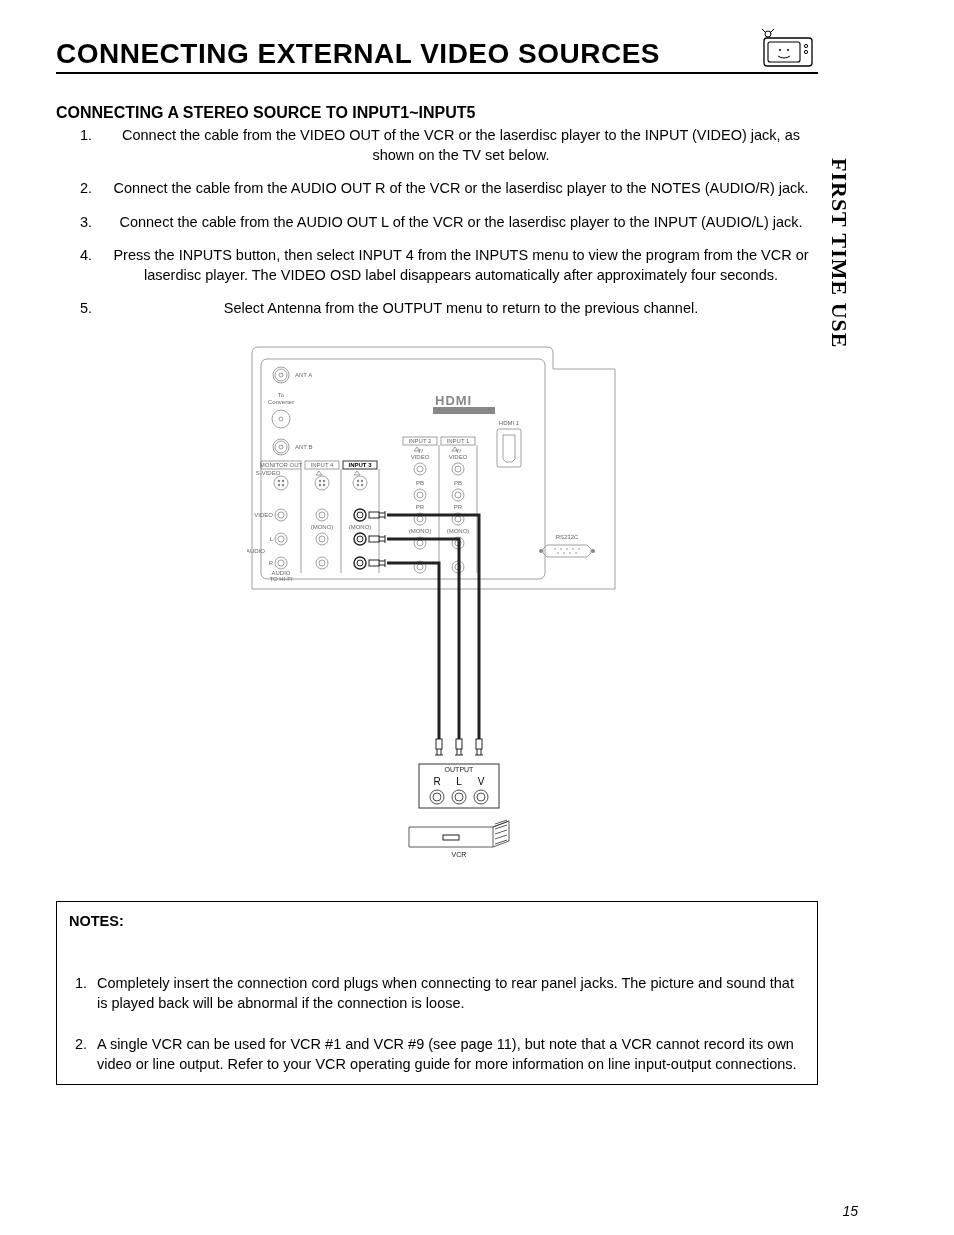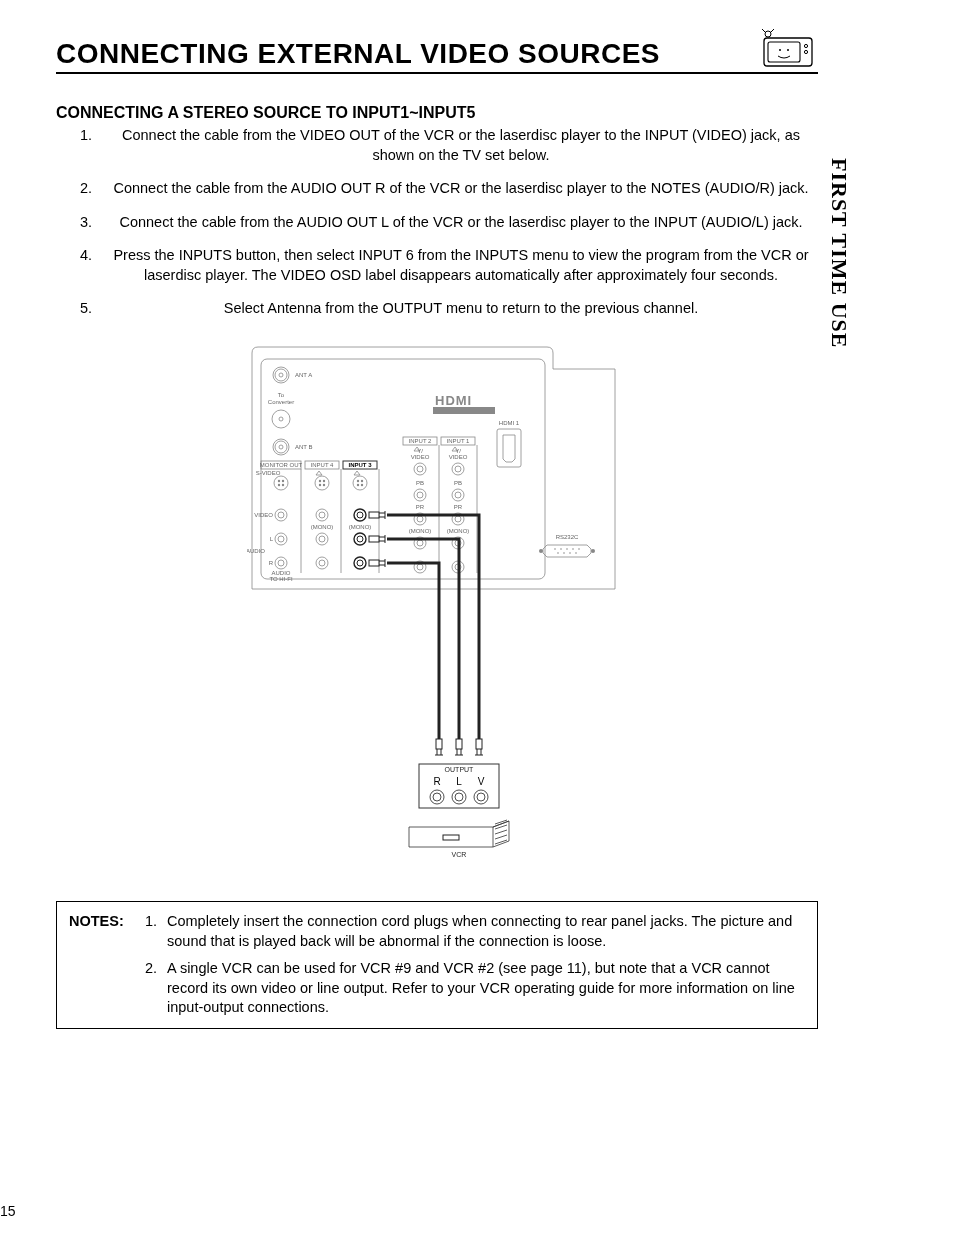--- a/index.html
+++ b/index.html
@@ -68,42 +68,43 @@
     display: inline-block;
   }
   .notes-box {
     border: 1px solid #000;
     padding: 10px 12px 10px 12px;
     font-size: 14.5px;
     line-height: 1.35;
   }
   .notes-row {
     display: flex;
-    gap: 8px;
+    flex-direction: column;
   }
   .notes-label {
     font-weight: bold;
     flex: 0 0 62px;
   }
   .notes-ol {
     margin: 0;
     padding-left: 22px;
   }
   .notes-ol li {
-    margin-bottom: 8px;
+    margin-bottom: 22px;
     padding-left: 6px;
   }
   .notes-ol li:last-child { margin-bottom: 0; }
   .page-num {
     position: absolute;
     bottom: 16px;
     left: 0;
     width: 100%;
-    text-align: left;
+    text-align: right;
     font-size: 14px;
+    font-style: italic;
   }
 
   
   .d-text { font-size: 6px; fill: #666; font-family: Arial, sans-serif; }
   .d-text-mid { text-anchor: middle; }
   .d-text-end { text-anchor: end; }
   .d-line { stroke: #888; stroke-width: 0.8; fill: none; }
   .d-line-dark { stroke: #333; stroke-width: 0.8; fill: none; }
   .d-thick { stroke: #222; stroke-width: 3; fill: none; }
   .d-box { fill: none; stroke: #888; stroke-width: 0.8; }
@@ -134,21 +135,21 @@
   </div>
 
   <div class="side-tab">FIRST TIME USE</div>
 
   <div class="subhead">CONNECTING A STEREO SOURCE TO INPUT1~INPUT5</div>
 
   <ol class="steps">
     <li>Connect the cable from the VIDEO OUT of the VCR or the laserdisc player to the INPUT (VIDEO) jack, as shown on the TV set below.</li>
     <li>Connect the cable from the AUDIO OUT R of the VCR or the laserdisc player to the NOTES (AUDIO/R) jack.</li>
     <li>Connect the cable from the AUDIO OUT L of the VCR or the laserdisc player to the INPUT (AUDIO/L) jack.</li>
-    <li>Press the INPUTS button, then select INPUT 6 from the INPUTS menu to view the program from the VCR or laserdisc player. The VIDEO OSD label disappears automatically after approximately four seconds.</li>
+    <li>Press the INPUTS button, then select INPUT 4 from the INPUTS menu to view the program from the VCR or laserdisc player. The VIDEO OSD label disappears automatically after approximately four seconds.</li>
     <li>Select Antenna from the OUTPUT menu to return to the previous channel.</li>
   </ol>
 
   <div class="diagram-wrap">
     <svg class="diagram" width="380" height="530" viewBox="0 0 380 530">
 
       <path class="d-line" d="M5 14 Q5 8 11 8 L300 8 Q306 8 306 14 L306 30 L368 30 L368 250 L5 250 Z"></path>
 
       <rect class="d-line" x="14" y="20" width="284" height="220" rx="6"></rect>
 
@@ -413,19 +414,19 @@
       </g>
       <text class="d-text d-text-mid" x="212" y="518" style="font-size:7px;fill:#222">VCR</text>
     </svg>
   </div>
 
   <div class="notes-box">
     <div class="notes-row">
       <div class="notes-label">NOTES:</div>
       <ol class="notes-ol">
         <li>Completely insert the connection cord plugs when connecting to rear panel jacks.  The picture and sound that is played back will be abnormal if the connection is loose.</li>
-        <li>A single VCR can be used for VCR #9 and VCR #2 (see page 11), but note that a VCR cannot record its own video or line output.  Refer to your VCR operating guide for more information on line input-output connections.</li>
+        <li>A single VCR can be used for VCR #1 and VCR #9 (see page 11), but note that a VCR cannot record its own video or line output.  Refer to your VCR operating guide for more information on line input-output connections.</li>
       </ol>
     </div>
   </div>
 
   <div class="page-num">15</div>
 </div>
 
 </body></html>

